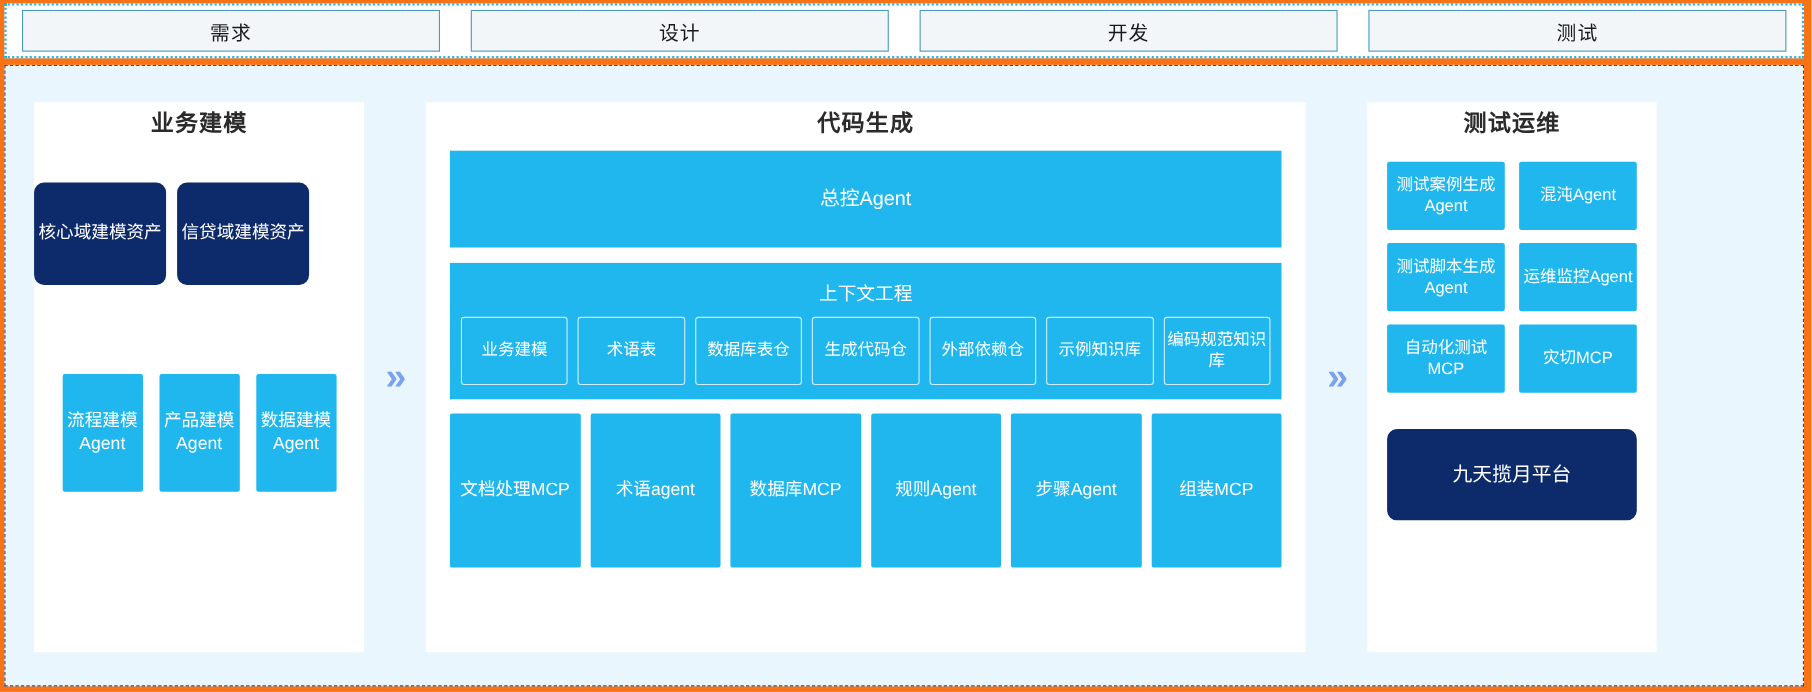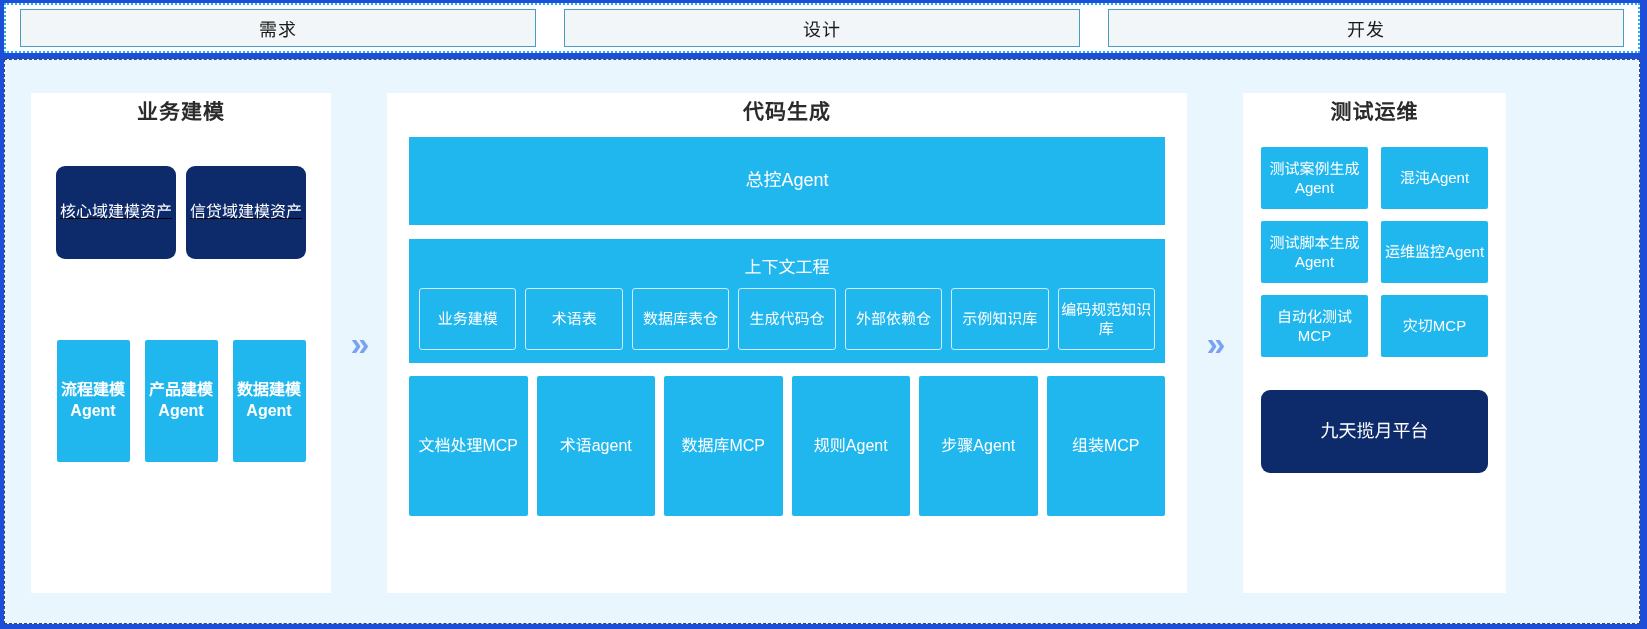--- a/index.html
+++ b/index.html
@@ -6,21 +6,21 @@
   html, body {
     margin: 0;
     padding: 0;
     background: #ffffff;
     font-family: "Liberation Sans", "DejaVu Sans", sans-serif;
   }
   #root {
     position: relative;
     width: 1647px;
     height: 629px;
-    background: #1d4ed8;
+    background: #f97316;
     overflow: hidden;
     box-sizing: border-box;
   }
 
   
   .phase-strip {
     position: absolute;
     left: 4px;
     top: 3px;
     width: 1636px;
@@ -117,40 +117,37 @@
   .tile.outline {
     background: transparent;
     border: 1.3px solid #cfeefc;
     border-radius: 3px;
   }
 
   
   .left-assets {
     display: flex;
     gap: 10px;
-    justify-content: center;
     margin-top: 41px;
-    text-decoration: underline;
   }
   .left-assets .tile {
     width: 120px;
     height: 93px;
     font-size: 16px;
   }
   .left-agents {
     display: flex;
     gap: 15px;
     justify-content: center;
     margin-top: 81px;
   }
   .left-agents .tile {
     width: 73px;
-    height: 122px;
+    height: 107px;
     font-size: 16px;
-    font-weight: bold;
   }
 
   
   .center-body {
     padding: 0 22px;
     display: flex;
     flex-direction: column;
   }
   .master-agent {
     height: 88px;
@@ -222,20 +219,23 @@
 
   <div class="phase-strip">
     <div class="phase-box">
         <span>需求</span>
       </div>
     <div class="phase-box">
         <span>设计</span>
       </div>
     <div class="phase-box">
         <span>开发</span>
+      </div>
+    <div class="phase-box">
+        <span>测试</span>
       </div>
   </div>
 
   <div class="main-wrap">
 
     <div class="panel panel-left">
       <div class="panel-title">业务建模</div>
 
       <div class="left-assets">
         <div class="tile navy">核心域建模资产</div>

